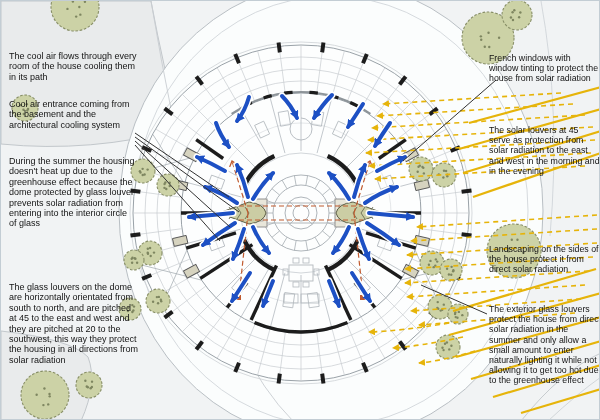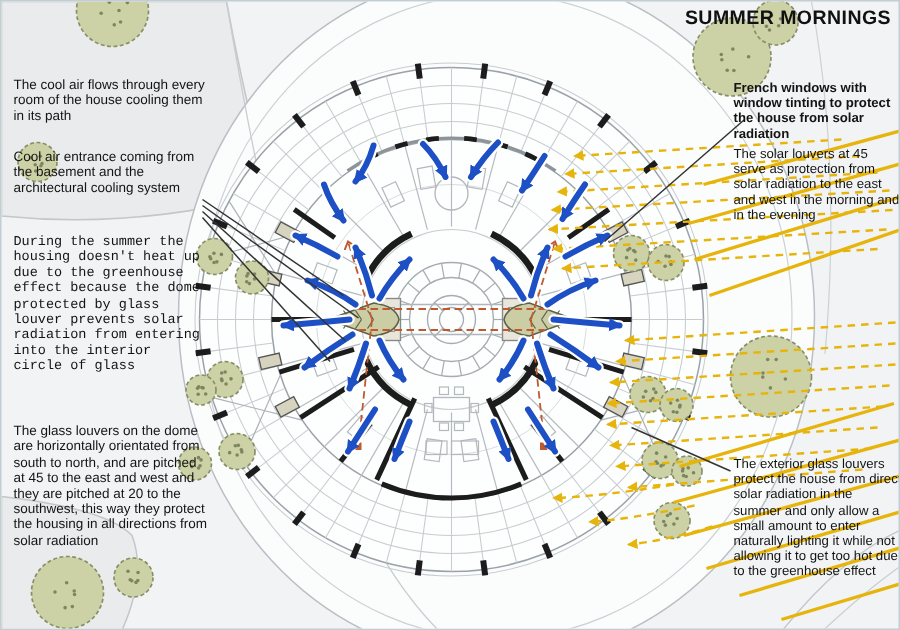--- a/index.html
+++ b/index.html
@@ -521,23 +521,23 @@
     <g id="pointers">
         <line x1="134" y1="132" x2="228" y2="196" stroke="#333333" stroke-width="1"></line>
         <line x1="134" y1="136" x2="238" y2="211" stroke="#333333" stroke-width="1"></line>
         <line x1="134" y1="140" x2="229" y2="226" stroke="#333333" stroke-width="1"></line>
         <line x1="134" y1="144" x2="219" y2="240" stroke="#333333" stroke-width="1"></line>
         <line x1="495" y1="79" x2="402" y2="160" stroke="#333333" stroke-width="1"></line>
         <line x1="486" y1="313" x2="420" y2="284" stroke="#333333" stroke-width="1"></line>
       </g>
   </svg>
 
-  <div class="title">SUMMER MORNINGS</div>
 
   <div class="note" style="left:8px;top:98px;width:128px;">Cool air entrance coming from the basement and the architectural cooling system</div>
   <div class="note" style="left:8px;top:50px;width:130px;">The cool air flows through every room of the house cooling them in its path</div>
-  <div class="note" style="left:8px;top:155px;width:128px;font-family:Liberation Mono, monospace;">During the summer the housing doesn't heat up due to the greenhouse effect because the dome protected by glass louver prevents solar radiation from entering into the interior circle of glass</div>
+  <div class="note" style="left:8px;top:155px;width:128px;">During the summer the housing doesn't heat up due to the greenhouse effect because the dome protected by glass louver prevents solar radiation from entering into the interior circle of glass</div>
   <div class="note" style="left:8px;top:250px;width:130px;margin-top:31px;">The glass louvers on the dome are horizontally orientated from south to north, and are pitched at 45 to the east and west and they are pitched at 20 to the southwest, this way they protect the housing in all directions from solar radiation</div>
 
-  <div class="note right" style="left:488px;top:52px;width:110px;font-weight:bold;">French windows with window tinting to protect the house from solar radiation</div>
-  <div class="note right" style="left:488px;top:96px;width:112px;">The solar louvers at 45 serve as protection from solar radiation to the east and west in the morning and in the evening</div>
+  <div class="note right" style="left:488px;top:52px;width:110px;">French windows with window tinting to protect the house from solar radiation</div>
+  <div class="note right" style="left:488px;top:124px;width:112px;">The solar louvers at 45 serve as protection from solar radiation to the east and west in the morning and in the evening</div>
+  <div class="note right" style="left:488px;top:243px;width:112px;">Landscaping on the sides of the house protect it from direct solar radiation</div>
   <div class="note right" style="left:488px;top:303px;width:112px;">The exterior glass louvers protect the house from direct solar radiation in the summer and only allow a small amount to enter naturally lighting it while not allowing it to get too hot due to the greenhouse effect</div>
 </div>
 
 </body></html>

